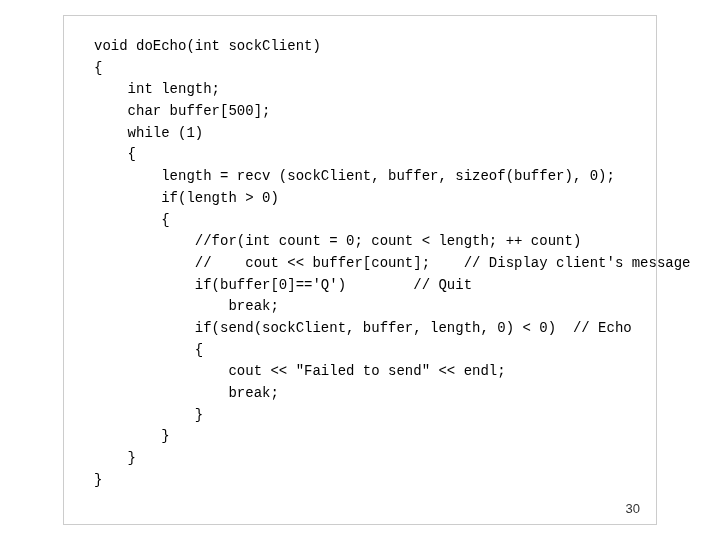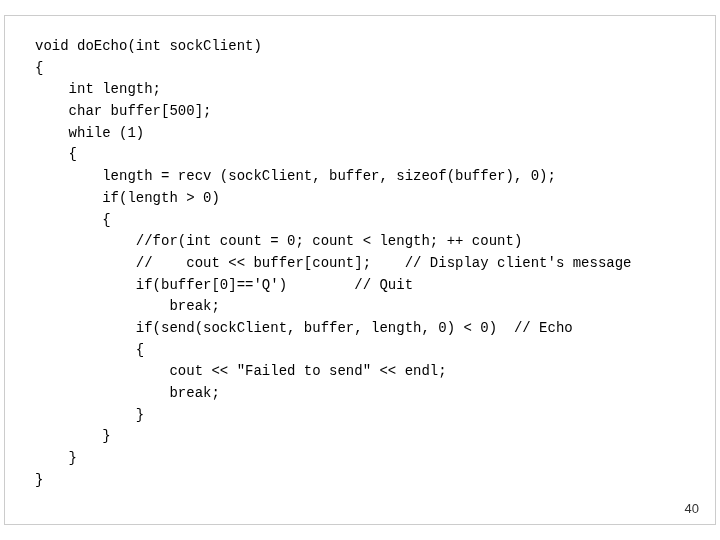--- a/index.html
+++ b/index.html
@@ -13,21 +13,21 @@
       height: 540px;
       background: #ffffff;
       display: flex;
       flex-direction: column;
       align-items: center;
       justify-content: center;
       font-family: Arial, sans-serif;
     }
 
     .slide-container {
-      width: 712px;
+      width: 594px;
       height: 510px;
       background: #ffffff;
       border: 1px solid #cccccc;
       display: flex;
       flex-direction: column;
       position: relative;
     }
 
     .code-area {
       flex: 1;
@@ -72,14 +72,14 @@
                 break;
             if(send(sockClient, buffer, length, 0) &lt; 0)  // Echo
             {
                 cout &lt;&lt; "Failed to send" &lt;&lt; endl;
                 break;
             }
         }
     }
 }</pre>
   </div>
-  <div class="page-number">40</div>
+  <div class="page-number">30</div>
 </div>
 
 </body></html>

